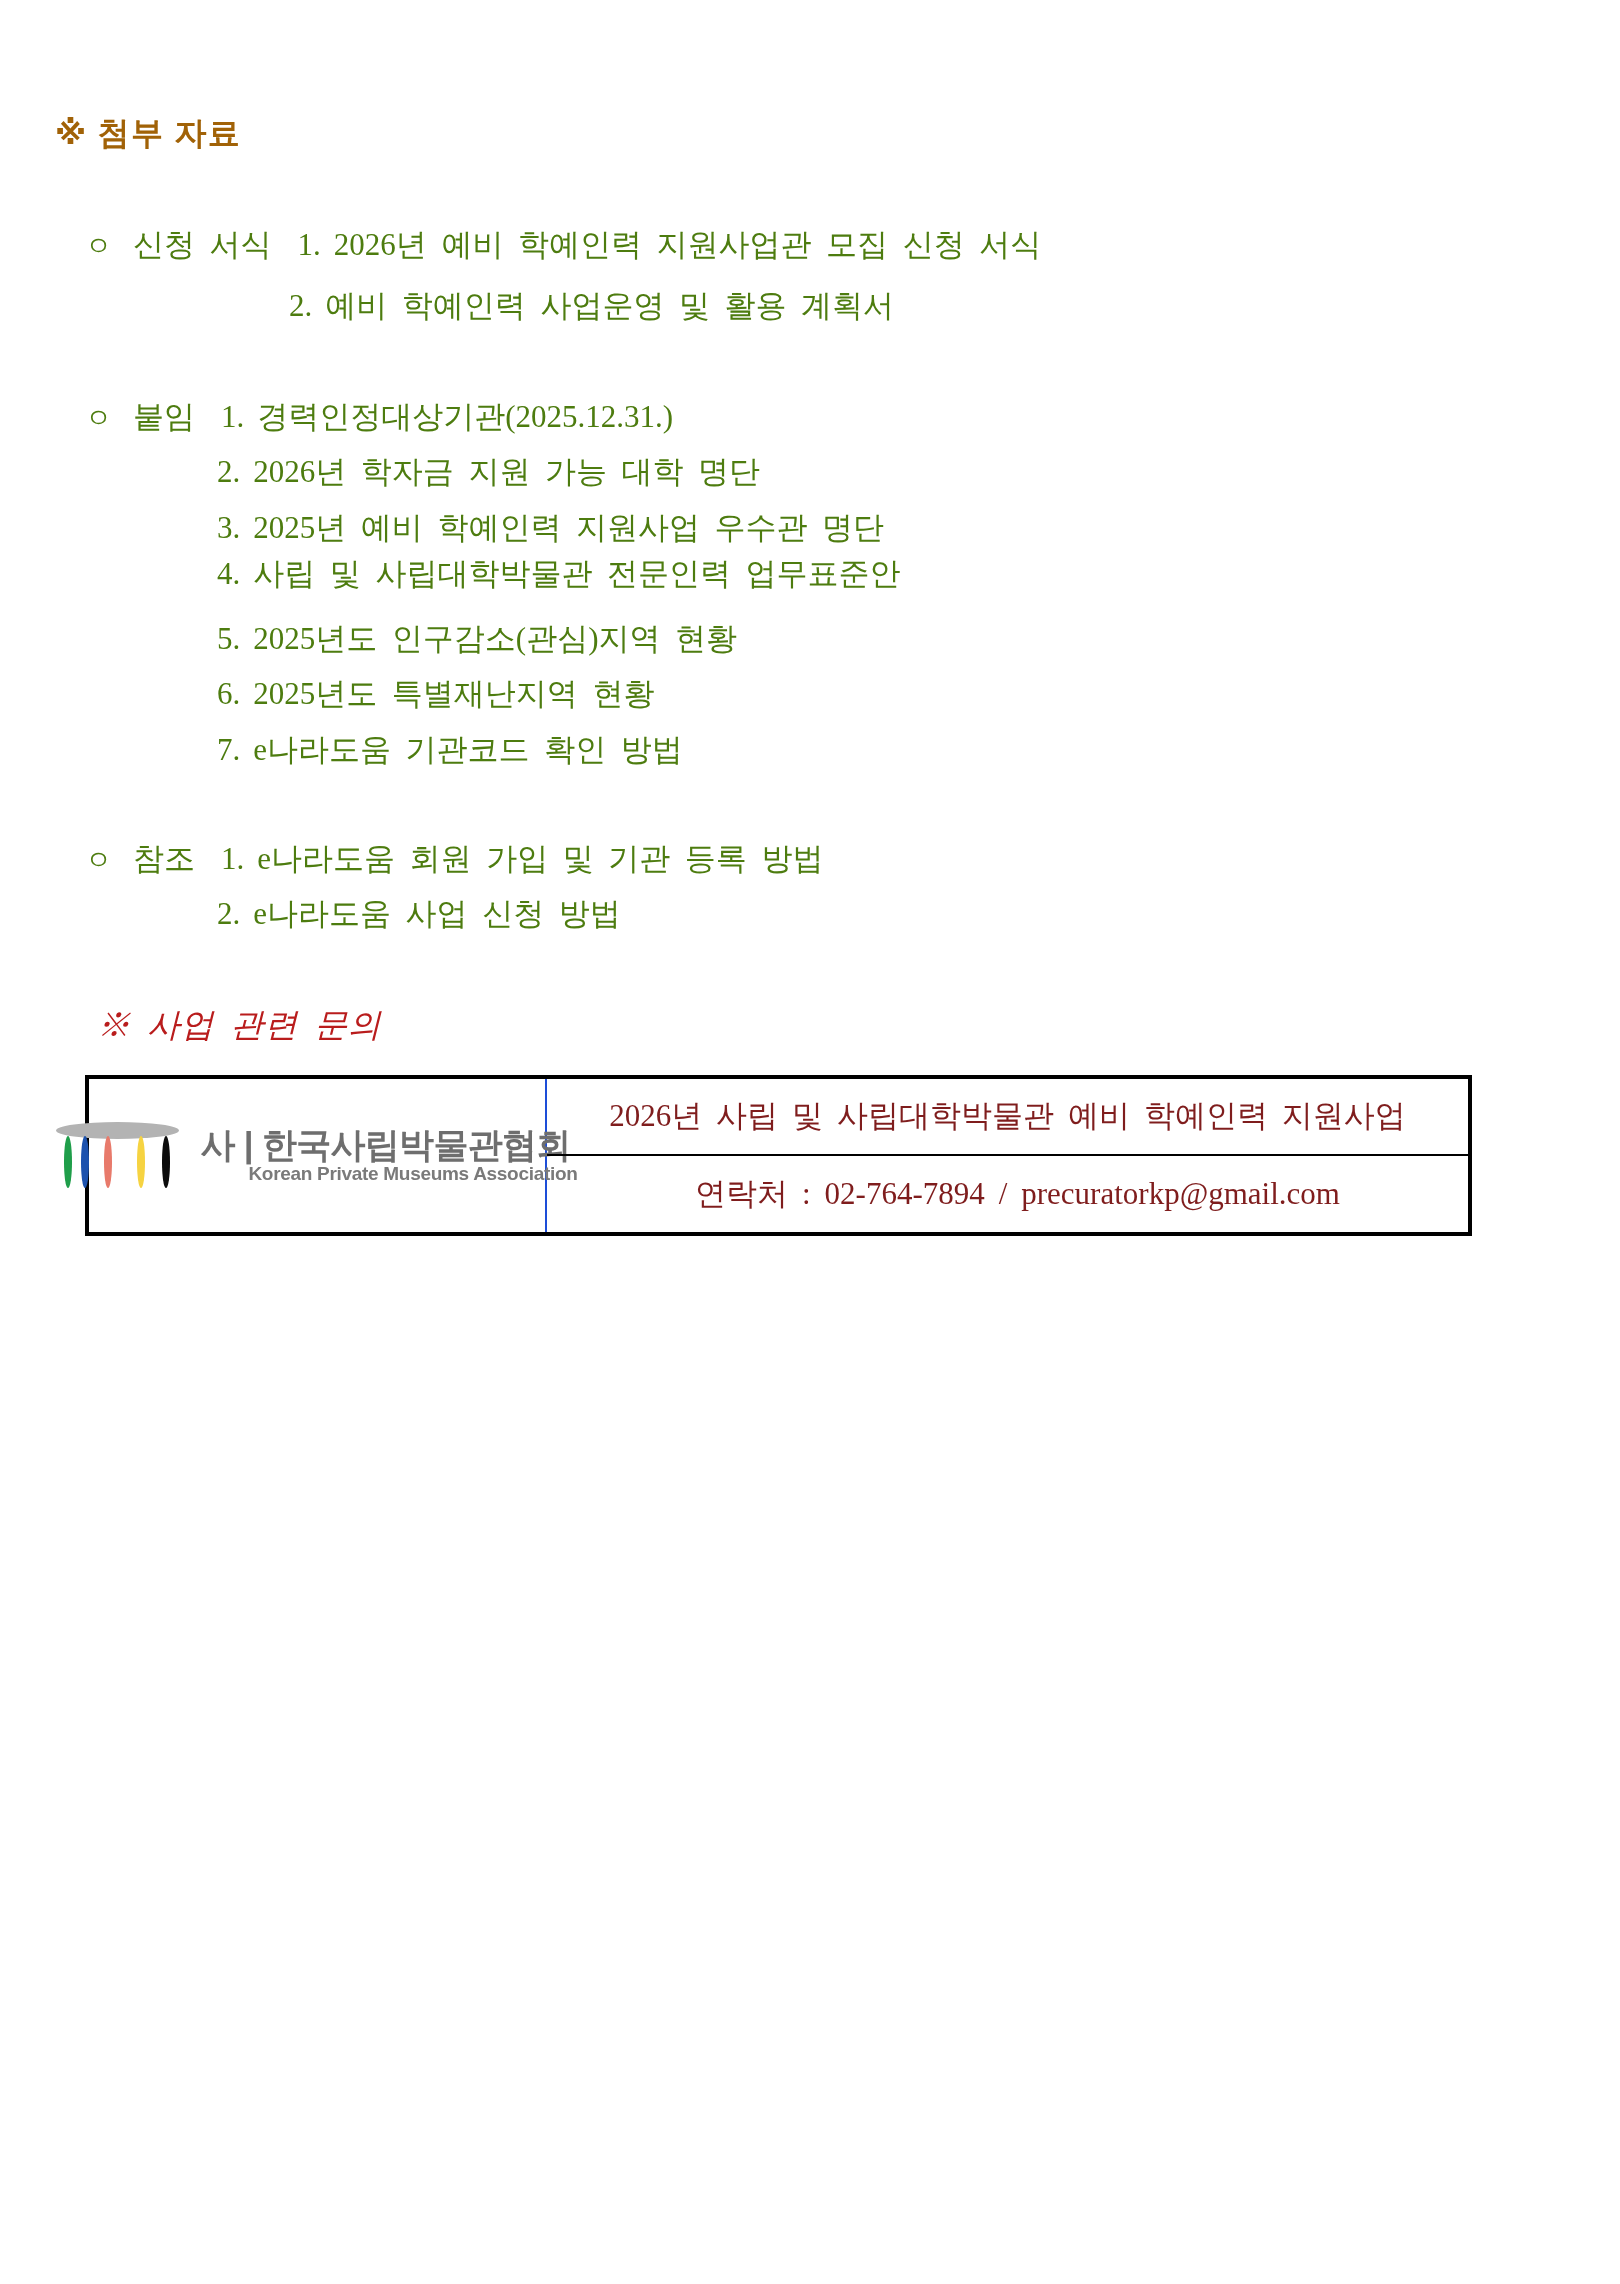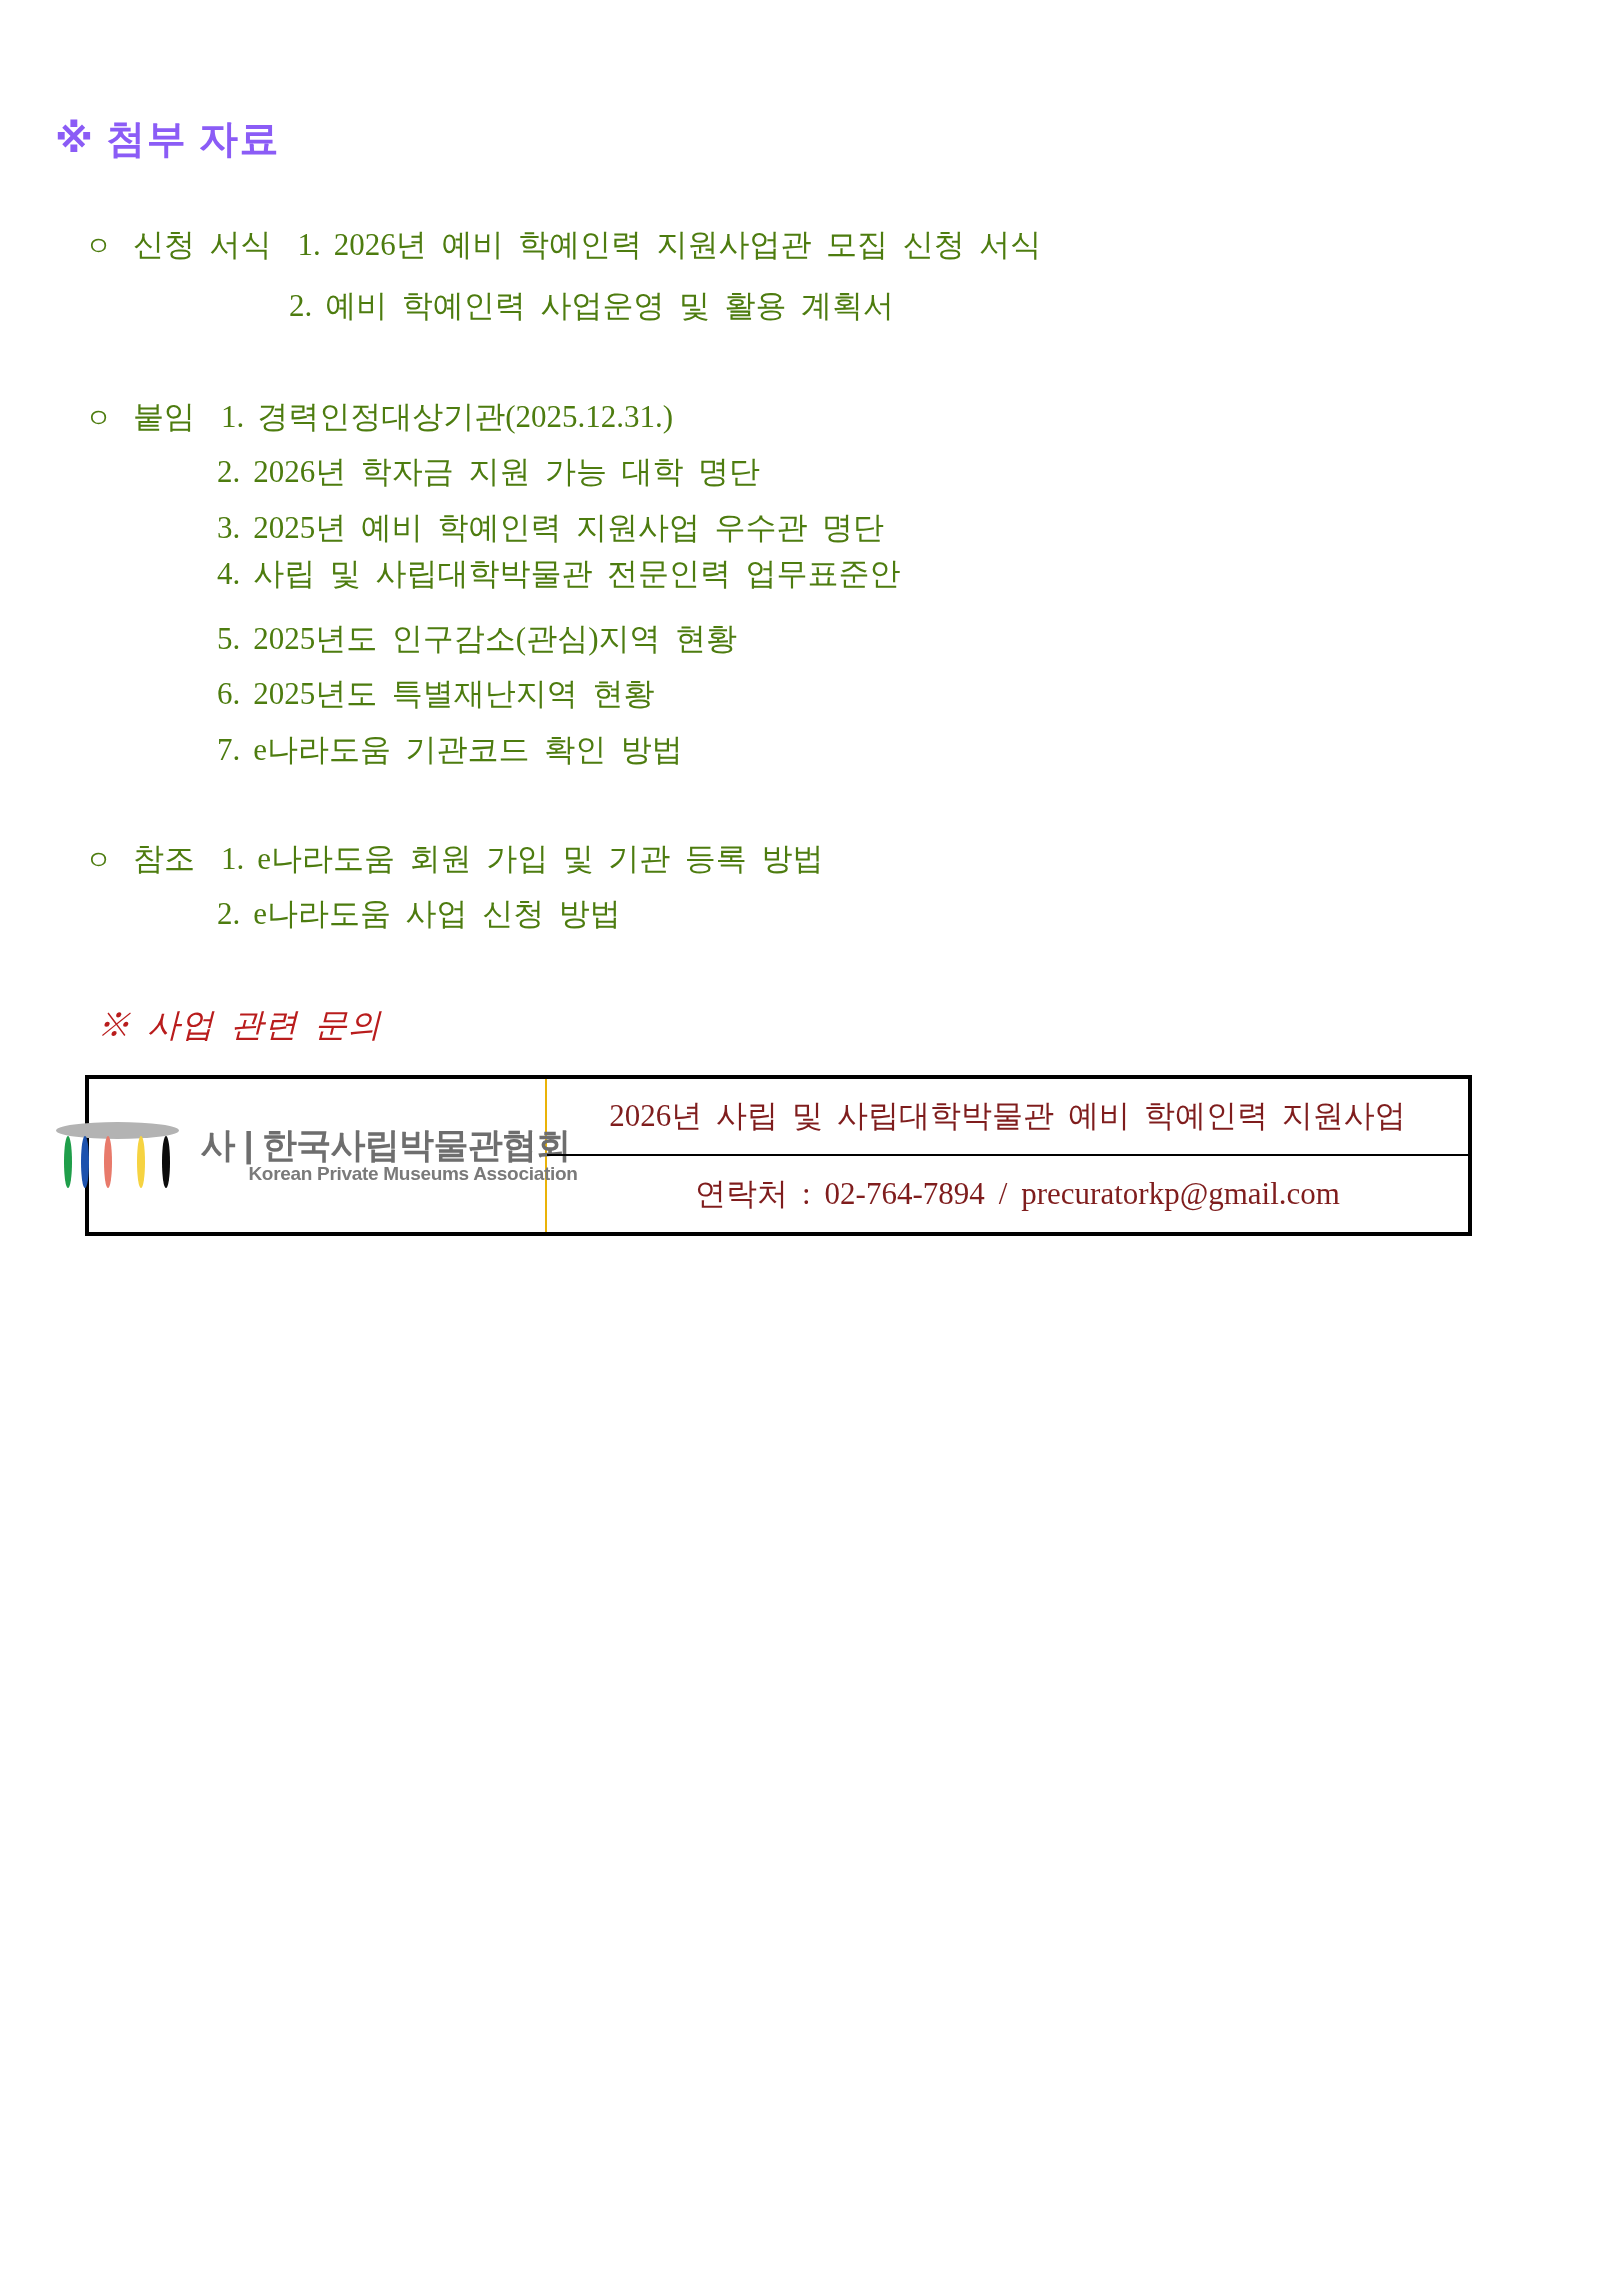--- a/index.html
+++ b/index.html
@@ -12,23 +12,23 @@
     color: #111111;
   }
 
   
   .doc-title {
     position: absolute;
     left: 55px;
     top: 112px;
     font-family: "Liberation Sans", "DejaVu Sans", sans-serif;
     font-weight: 700;
-    font-size: 39px;
+    font-size: 32px;
     letter-spacing: 1.3px;
-    color: #8b5cf6;
+    color: #a16207;
     white-space: nowrap;
   }
   .inquiry-title {
     position: absolute;
     left: 97px;
     top: 1003px;
     font-size: 33px;
     letter-spacing: 0.7px;
     word-spacing: 0.22em;
     color: #b91c1c;
@@ -59,21 +59,21 @@
     width: 1387px;
     height: 161px;
     border: 4.6px solid #000000;
     background: #ffffff;
     display: grid;
     grid-template-columns: 458px 1fr;
     grid-template-rows: 1fr 1fr;
   }
   .logo-cell {
     grid-row: 1 / span 2;
-    border-right: 2px solid #eab308;
+    border-right: 2px solid #1d4ed8;
     display: flex;
     align-items: center;
     justify-content: center;
   }
   .cell-top {
     border-bottom: 2px solid #000000;
     display: flex;
     align-items: center;
     justify-content: center;
   }

